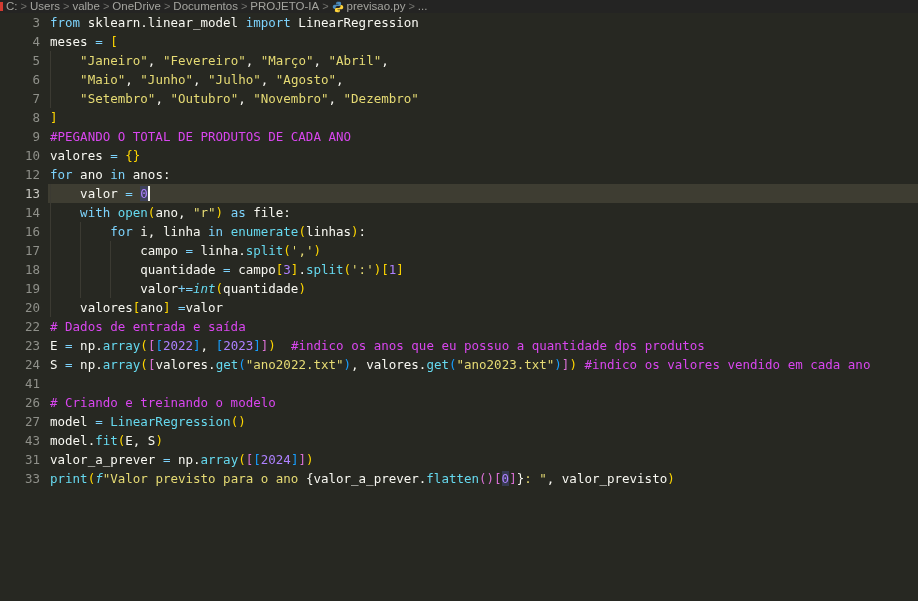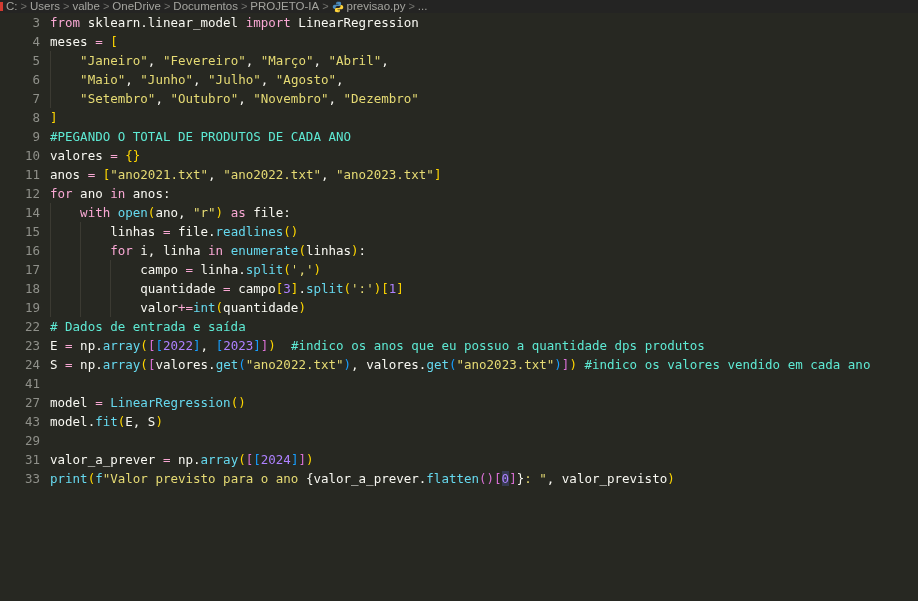--- a/index.html
+++ b/index.html
@@ -21,26 +21,26 @@
   
   .editor{position:relative;width:918px;}
   .row{display:flex;height:19px;line-height:19px;font-size:12.5px;white-space:pre;}
   .gutter{flex:0 0 48px;box-sizing:border-box;text-align:right;padding-right:8px;color:#8f908a;user-select:none;}
   .code{flex:1 1 auto;position:relative;padding-left:2px;color:#f8f8f2;}
   .row.cur .code{background:#3e3d32;}
   .row.cur .gutter{color:#c8c8c2;}
   .guide{position:absolute;top:0;bottom:0;width:1px;background:#3b3a32;}
   
   .tk-d{color:#f8f8f2;}
-  .tk-k{color:#f9a8d4;}
+  .tk-k{color:#7dd3fc;}
   .tk-s{color:#e6db74;}
-  .tk-c{color:#5eead4;}
+  .tk-c{color:#d946ef;}
   .tk-n{color:#ae81ff;}
   .tk-f{color:#66d9ef;}
-  .tk-i{color:#66d9ef;margin-top:16px;}
+  .tk-i{color:#66d9ef;font-style:italic;margin-top:16px;}
   .tk-b1{color:#ffd700;}
   .tk-b2{color:#da70d6;}
   .tk-b3{color:#179fff;}
   .tk-sel{color:#ae81ff;background:#3d4159;}
   .tk-hl{color:#ae81ff;background:#363a52;}
   .tk-cursor{display:inline-block;width:2px;height:15px;background:#f8f8f0;vertical-align:middle;margin-top:-3px;}
 </style>
 </head>
 <body>
 
@@ -85,30 +85,30 @@
 
 <div class="editor" id="editor">
     <div class="row"><div class="gutter">3</div><div class="code"><span class="tk-k">from</span><span class="tk-d"> sklearn.linear_model </span><span class="tk-k">import</span><span class="tk-d"> LinearRegression</span></div></div>
     <div class="row"><div class="gutter">4</div><div class="code"><span class="tk-d">meses </span><span class="tk-k">=</span><span class="tk-d"> </span><span class="tk-b1">[</span></div></div>
     <div class="row"><div class="gutter">5</div><div class="code"><span class="guide" style="left: 2px;"></span><span class="tk-d">    </span><span class="tk-s">"Janeiro"</span><span class="tk-d">, </span><span class="tk-s">"Fevereiro"</span><span class="tk-d">, </span><span class="tk-s">"Março"</span><span class="tk-d">, </span><span class="tk-s">"Abril"</span><span class="tk-d">,</span></div></div>
     <div class="row"><div class="gutter">6</div><div class="code"><span class="guide" style="left: 2px;"></span><span class="tk-d">    </span><span class="tk-s">"Maio"</span><span class="tk-d">, </span><span class="tk-s">"Junho"</span><span class="tk-d">, </span><span class="tk-s">"Julho"</span><span class="tk-d">, </span><span class="tk-s">"Agosto"</span><span class="tk-d">,</span></div></div>
     <div class="row"><div class="gutter">7</div><div class="code"><span class="guide" style="left: 2px;"></span><span class="tk-d">    </span><span class="tk-s">"Setembro"</span><span class="tk-d">, </span><span class="tk-s">"Outubro"</span><span class="tk-d">, </span><span class="tk-s">"Novembro"</span><span class="tk-d">, </span><span class="tk-s">"Dezembro"</span></div></div>
     <div class="row"><div class="gutter">8</div><div class="code"><span class="tk-b1">]</span></div></div>
     <div class="row"><div class="gutter">9</div><div class="code"><span class="tk-c">#PEGANDO O TOTAL DE PRODUTOS DE CADA ANO</span></div></div>
     <div class="row"><div class="gutter">10</div><div class="code"><span class="tk-d">valores </span><span class="tk-k">=</span><span class="tk-d"> </span><span class="tk-b1">{}</span></div></div>
-    <div class="row"><div class="gutter">11</div><div class="code"><span class="tk-d">anos </span><span class="tk-k">=</span><span class="tk-d"> </span><span class="tk-b1">[</span><span class="tk-s">"ano2021.txt"</span><span class="tk-d">, </span><span class="tk-s">"ano2022.txt"</span><span class="tk-d">, </span><span class="tk-s">"ano2023.txt"</span><span class="tk-b1">]</span></div></div>
     <div class="row"><div class="gutter">12</div><div class="code"><span class="tk-k">for</span><span class="tk-d"> ano </span><span class="tk-k">in</span><span class="tk-d"> anos:</span></div></div>
+    <div class="row cur"><div class="gutter">13</div><div class="code"><span class="guide" style="left: 2px;"></span><span class="tk-d">    valor </span><span class="tk-k">=</span><span class="tk-d"> </span><span class="tk-sel">0</span><span class="tk-cursor"></span></div></div>
     <div class="row"><div class="gutter">14</div><div class="code"><span class="guide" style="left: 2px;"></span><span class="tk-d">    </span><span class="tk-k">with</span><span class="tk-d"> </span><span class="tk-f">open</span><span class="tk-b1">(</span><span class="tk-d">ano, </span><span class="tk-s">"r"</span><span class="tk-b1">)</span><span class="tk-d"> </span><span class="tk-k">as</span><span class="tk-d"> file:</span></div></div>
-    <div class="row"><div class="gutter">15</div><div class="code"><span class="guide" style="left: 2px;"></span><span class="guide" style="left: 32.08px;"></span><span class="tk-d">        linhas </span><span class="tk-k">=</span><span class="tk-d"> file.</span><span class="tk-f">readlines</span><span class="tk-b1">()</span></div></div>
     <div class="row"><div class="gutter">16</div><div class="code"><span class="guide" style="left: 2px;"></span><span class="guide" style="left: 32.08px;"></span><span class="tk-d">        </span><span class="tk-k">for</span><span class="tk-d"> i, linha </span><span class="tk-k">in</span><span class="tk-d"> </span><span class="tk-f">enumerate</span><span class="tk-b1">(</span><span class="tk-d">linhas</span><span class="tk-b1">)</span><span class="tk-d">:</span></div></div>
     <div class="row"><div class="gutter">17</div><div class="code"><span class="guide" style="left: 2px;"></span><span class="guide" style="left: 32.08px;"></span><span class="guide" style="left: 62.16px;"></span><span class="tk-d">            campo </span><span class="tk-k">=</span><span class="tk-d"> linha.</span><span class="tk-f">split</span><span class="tk-b1">(</span><span class="tk-s">','</span><span class="tk-b1">)</span></div></div>
     <div class="row"><div class="gutter">18</div><div class="code"><span class="guide" style="left: 2px;"></span><span class="guide" style="left: 32.08px;"></span><span class="guide" style="left: 62.16px;"></span><span class="tk-d">            quantidade </span><span class="tk-k">=</span><span class="tk-d"> campo</span><span class="tk-b1">[</span><span class="tk-n">3</span><span class="tk-b1">]</span><span class="tk-d">.</span><span class="tk-f">split</span><span class="tk-b1">(</span><span class="tk-s">':'</span><span class="tk-b1">)</span><span class="tk-b1">[</span><span class="tk-n">1</span><span class="tk-b1">]</span></div></div>
     <div class="row"><div class="gutter">19</div><div class="code"><span class="guide" style="left: 2px;"></span><span class="guide" style="left: 32.08px;"></span><span class="guide" style="left: 62.16px;"></span><span class="tk-d">            valor</span><span class="tk-k">+=</span><span class="tk-i">int</span><span class="tk-b1">(</span><span class="tk-d">quantidade</span><span class="tk-b1">)</span></div></div>
+    <div class="row"><div class="gutter">20</div><div class="code"><span class="guide" style="left: 2px;"></span><span class="tk-d">    valores</span><span class="tk-b1">[</span><span class="tk-d">ano</span><span class="tk-b1">]</span><span class="tk-d"> </span><span class="tk-k">=</span><span class="tk-d">valor</span></div></div>
     <div class="row"><div class="gutter">22</div><div class="code"><span class="tk-c"># Dados de entrada e saída</span></div></div>
     <div class="row"><div class="gutter">23</div><div class="code"><span class="tk-d">E </span><span class="tk-k">=</span><span class="tk-d"> np.</span><span class="tk-f">array</span><span class="tk-b1">(</span><span class="tk-b2">[</span><span class="tk-b3">[</span><span class="tk-n">2022</span><span class="tk-b3">]</span><span class="tk-d">, </span><span class="tk-b3">[</span><span class="tk-n">2023</span><span class="tk-b3">]</span><span class="tk-b2">]</span><span class="tk-b1">)</span><span class="tk-c">  #indico os anos que eu possuo a quantidade dps produtos</span></div></div>
     <div class="row"><div class="gutter">24</div><div class="code"><span class="tk-d">S </span><span class="tk-k">=</span><span class="tk-d"> np.</span><span class="tk-f">array</span><span class="tk-b1">(</span><span class="tk-b2">[</span><span class="tk-d">valores.</span><span class="tk-f">get</span><span class="tk-b3">(</span><span class="tk-s">"ano2022.txt"</span><span class="tk-b3">)</span><span class="tk-d">, valores.</span><span class="tk-f">get</span><span class="tk-b3">(</span><span class="tk-s">"ano2023.txt"</span><span class="tk-b3">)</span><span class="tk-b2">]</span><span class="tk-b1">)</span><span class="tk-c"> #indico os valores vendido em cada ano</span></div></div>
     <div class="row"><div class="gutter">41</div><div class="code"></div></div>
+    <div class="row"><div class="gutter">26</div><div class="code"><span class="tk-c"># Criando e treinando o modelo</span></div></div>
     <div class="row"><div class="gutter">27</div><div class="code"><span class="tk-d">model </span><span class="tk-k">=</span><span class="tk-d"> </span><span class="tk-f">LinearRegression</span><span class="tk-b1">()</span></div></div>
     <div class="row"><div class="gutter">43</div><div class="code"><span class="tk-d">model.</span><span class="tk-f">fit</span><span class="tk-b1">(</span><span class="tk-d">E, S</span><span class="tk-b1">)</span></div></div>
-    <div class="row"><div class="gutter">29</div><div class="code"></div></div>
     <div class="row"><div class="gutter">31</div><div class="code"><span class="tk-d">valor_a_prever </span><span class="tk-k">=</span><span class="tk-d"> np.</span><span class="tk-f">array</span><span class="tk-b1">(</span><span class="tk-b2">[</span><span class="tk-b3">[</span><span class="tk-n">2024</span><span class="tk-b3">]</span><span class="tk-b2">]</span><span class="tk-b1">)</span></div></div>
     <div class="row"><div class="gutter">33</div><div class="code"><span class="tk-f">print</span><span class="tk-b1">(</span><span class="tk-i">f</span><span class="tk-s">"Valor previsto para o ano </span><span class="tk-d">{</span><span class="tk-d">valor_a_prever.</span><span class="tk-f">flatten</span><span class="tk-b2">()</span><span class="tk-b2">[</span><span class="tk-hl">0</span><span class="tk-b2">]</span><span class="tk-d">}</span><span class="tk-s">: "</span><span class="tk-d">, valor_previsto</span><span class="tk-b1">)</span></div></div>
   </div>
 
 </body></html>

